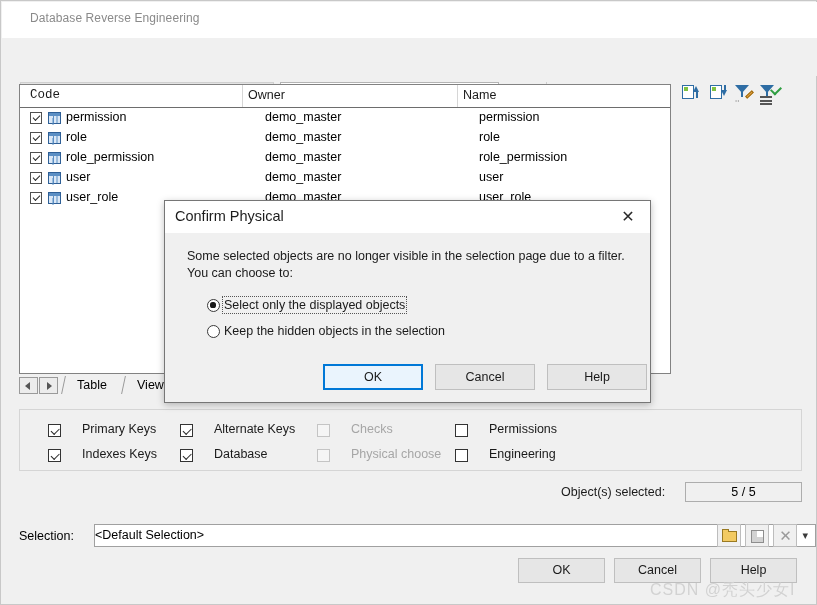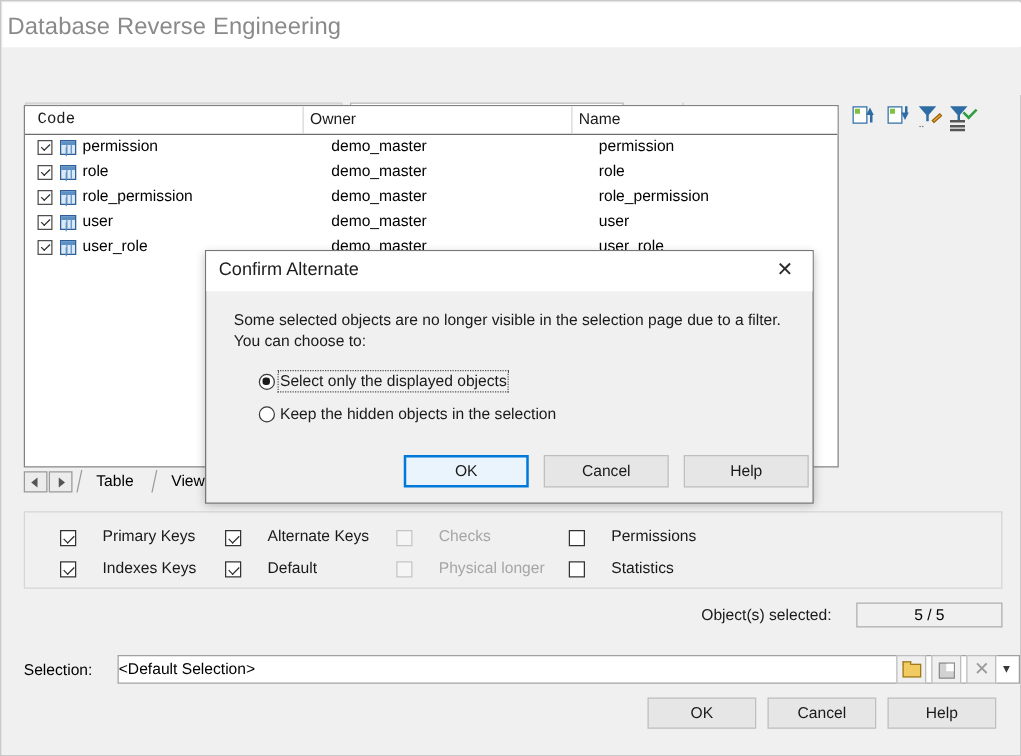--- a/index.html
+++ b/index.html
@@ -26,22 +26,22 @@
   }
   #titlebar {
     position: absolute;
     left: 1px; top: 1px;
     width: 815px; height: 36px;
     background: #ffffff;
     box-sizing: border-box;
   }
   #title-text {
     position: absolute;
-    left: 4px; top: 9px;
-    font-size: 19px;
+    left: 28px; top: 9px;
+    font-size: 12px;
     color: #8a8a8a;
     letter-spacing: .1px;
     white-space: nowrap;
   }
 
   
   #toolbar {
     position: absolute;
     left: 1px; top: 37px;
     width: 815px; height: 38px;
@@ -745,25 +745,25 @@
     <div class="tab active" style="left:50px;">Table</div>
     <div class="tabsep" style="left:104px;"></div>
     <div class="tab" style="left:110px;">View</div>
     <div class="tabsep" style="left:155px;"></div>
   </div>
 
   <div id="options-box">
     <div class="opt checked" style="left:28px;  top:12px;"><span class="box"></span><span class="lbl">Primary Keys</span></div>
     <div class="opt checked" style="left:28px;  top:37px;"><span class="box"></span><span class="lbl">Indexes Keys</span></div>
     <div class="opt checked" style="left:160px; top:12px;"><span class="box"></span><span class="lbl">Alternate Keys</span></div>
-    <div class="opt checked" style="left:160px; top:37px;"><span class="box"></span><span class="lbl">Default</span></div>
+    <div class="opt checked" style="left:160px; top:37px;"><span class="box"></span><span class="lbl">Database</span></div>
     <div class="opt dim" style="left:297px; top:12px;"><span class="box"></span><span class="lbl">Checks</span></div>
-    <div class="opt dim" style="left:297px; top:37px;"><span class="box"></span><span class="lbl">Physical longer</span></div>
+    <div class="opt dim" style="left:297px; top:37px;"><span class="box"></span><span class="lbl">Physical choose</span></div>
     <div class="opt" style="left:435px; top:12px;"><span class="box"></span><span class="lbl">Permissions</span></div>
-    <div class="opt" style="left:435px; top:37px;"><span class="box"></span><span class="lbl">Statistics</span></div>
+    <div class="opt" style="left:435px; top:37px;"><span class="box"></span><span class="lbl">Engineering</span></div>
   </div>
 
   <div id="objsel-label">Object(s) selected:</div>
   <div id="objsel-value">5 / 5</div>
 
   <div id="sel-label">Selection:</div>
   <div id="sel-combo">
     <span>&lt;Default Selection&gt;</span>
     <span class="chev2">▾</span>
   </div>
@@ -774,24 +774,25 @@
       <div class="savesq"></div>
     </div>
   <div class="mini-btn" id="btn-delete">
       <div class="xmark">✕</div>
     </div>
 
   <div class="btm-btn" id="btm-ok">OK</div>
   <div class="btm-btn" id="btm-cancel">Cancel</div>
   <div class="btm-btn" id="btm-help">Help</div>
 
+  <div id="watermark">CSDN @秃头少女I</div>
 
   <div id="dialog">
     <div id="dlg-titlebar">
-      <div id="dlg-title">Confirm Alternate</div>
+      <div id="dlg-title">Confirm Physical</div>
       <div id="dlg-close">✕</div>
     </div>
     <div id="dlg-msg">Some selected objects are no longer visible in the selection page due to a filter. You can choose to:</div>
 
     <div class="radio" id="radio-2">
       <span class="rb"></span>
       <span class="rl">Keep the hidden objects in the selection</span>
     </div>
     <div class="radio on focused" id="radio-1">
       <span class="rb"></span>

